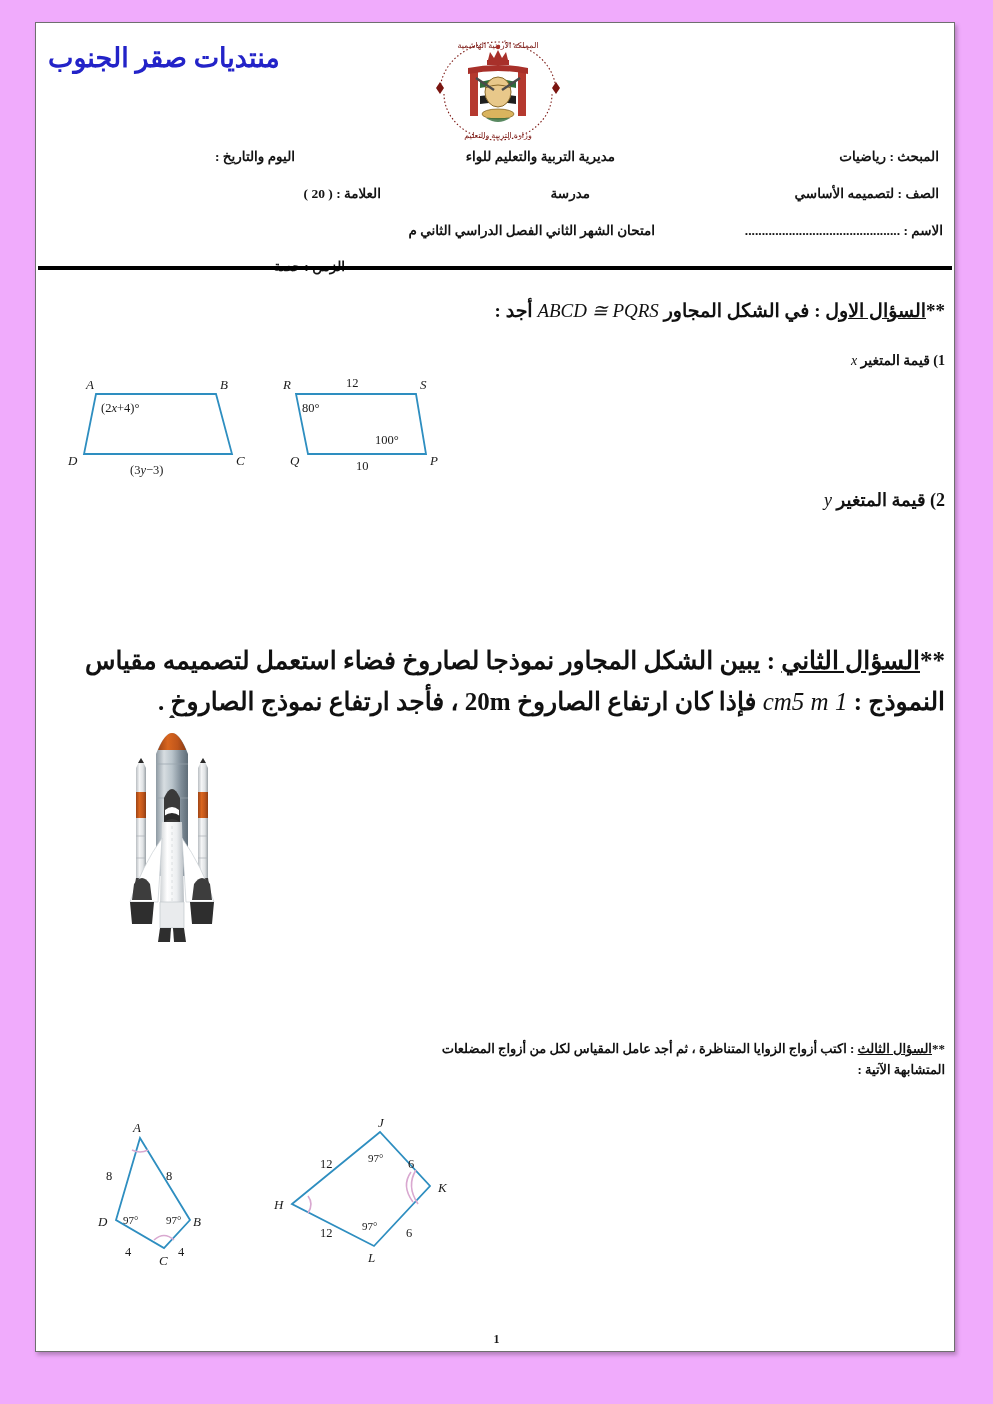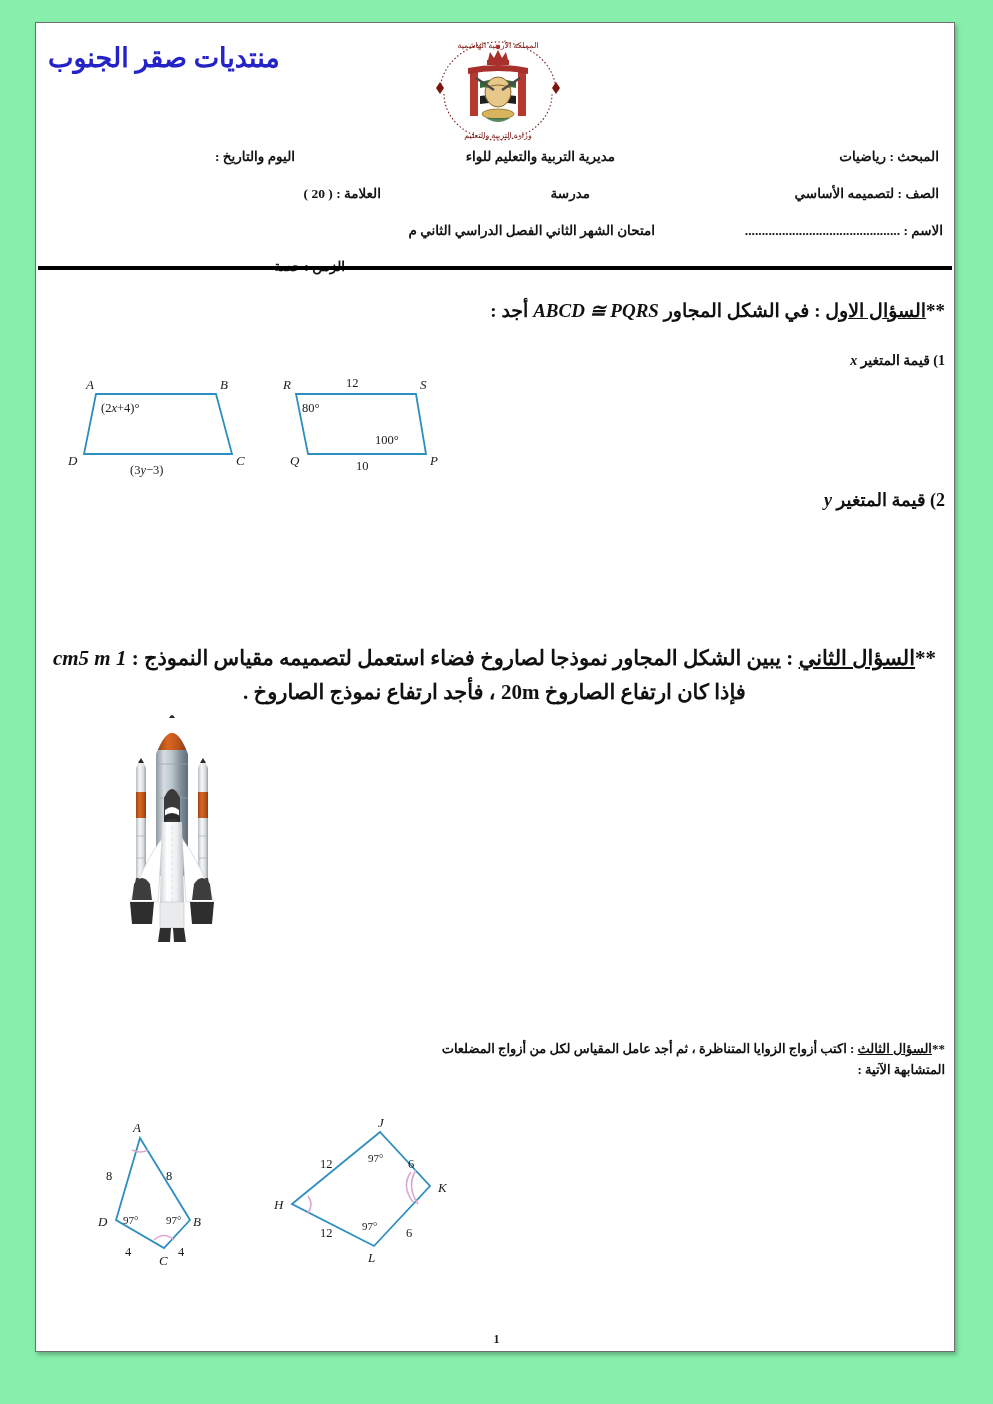--- a/index.html
+++ b/index.html
@@ -14,21 +14,21 @@
     position: relative;
     overflow: hidden;
   }
 
   
   #page {
     position: absolute;
     left: 0; top: 0;
     width: 993px;
     height: 1404px;
-    background: #86efac;
+    background: #f0abfc;
   }
   #sheet-border {
     position: absolute;
     left: 35px;
     top: 22px;
     width: 920px;
     height: 1330px;
     border: 1px solid #6f6f6f;
     box-sizing: border-box;
     box-shadow: 2px 3px 4px rgba(0,0,0,0.25);
@@ -112,21 +112,21 @@
     text-align: right;
     font-family: "Liberation Serif", serif;
     font-weight: bold;
     color: #111111;
     line-height: 1.62;
   }
   .u { text-decoration: underline; }
   .mathit {
     font-family: "Liberation Serif", serif;
     font-style: italic;
-    font-weight: bold;
+    font-weight: normal;
   }
 
   #q1-head {
     left: 60px;
     top: 296px;
     width: 885px;
     font-size: 19px;
   }
   #q1-a {
     left: 60px;
@@ -138,22 +138,21 @@
     left: 60px;
     top: 486px;
     width: 885px;
     font-size: 18px;
   }
 
   #q2-head {
     left: 44px;
     top: 641px;
     width: 901px;
-    font-size: 21px;
-    text-align: center;
+    font-size: 25px;
   }
   #q3-head {
     left: 44px;
     top: 1038px;
     width: 901px;
     font-size: 13px;
   }
 
   
   .figure { position: absolute; }

